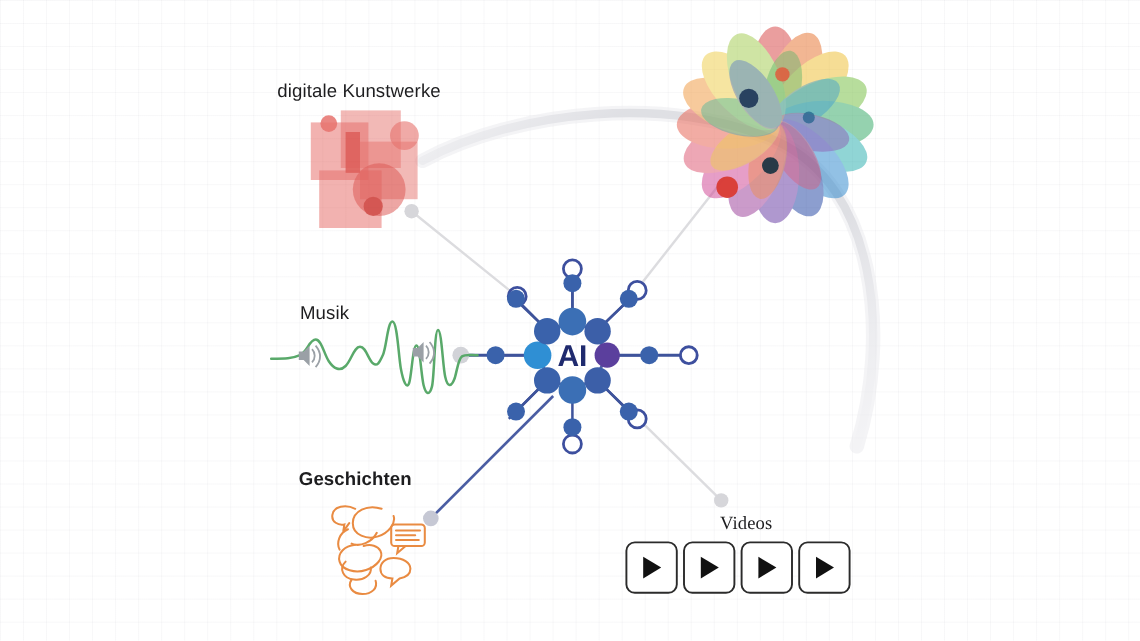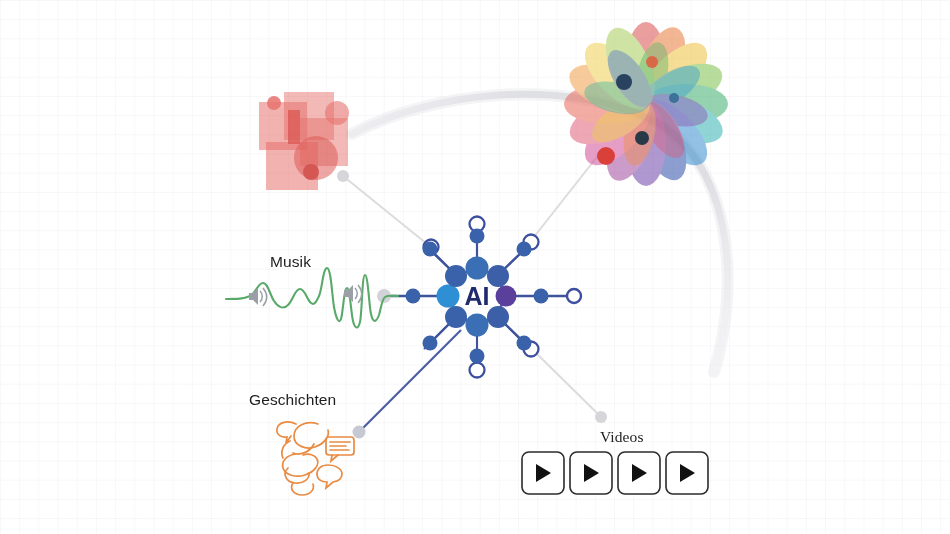--- a/index.html
+++ b/index.html
@@ -258,20 +258,21 @@
 
       <circle cx="-22" cy="-22" r="8" fill="#1d3557" opacity="0.9"></circle>
       <circle cx="6" cy="-42" r="6" fill="#e05a3c" opacity="0.85"></circle>
       <circle cx="-40" cy="52" r="9" fill="#d93b33" opacity="0.95"></circle>
       <circle cx="-4" cy="34" r="7" fill="#14303f" opacity="0.9"></circle>
       <circle cx="28" cy="-6" r="5" fill="#1b5e8a" opacity="0.7"></circle>
     </g>
 
   </svg>
 
-
-  <div class="lbl" style="left:270px;top:253px;">Musik</div>
-
-  <div class="lbl" style="left:249px;top:391px;">Geschichten</div>
+  <div class="lbl" style="left:231px;top:68px;">digitale Kunstwerke</div>
+
+  <div class="lbl" style="left:250px;top:253px;">Musik</div>
+
+  <div class="lbl" style="left:249px;top:391px;font-weight:bold;">Geschichten</div>
 
   <div class="lbl" style="left:600px;top:428px;font-family:Liberation Serif, serif;">Videos</div>
 
 </div>
 
 </body></html>

